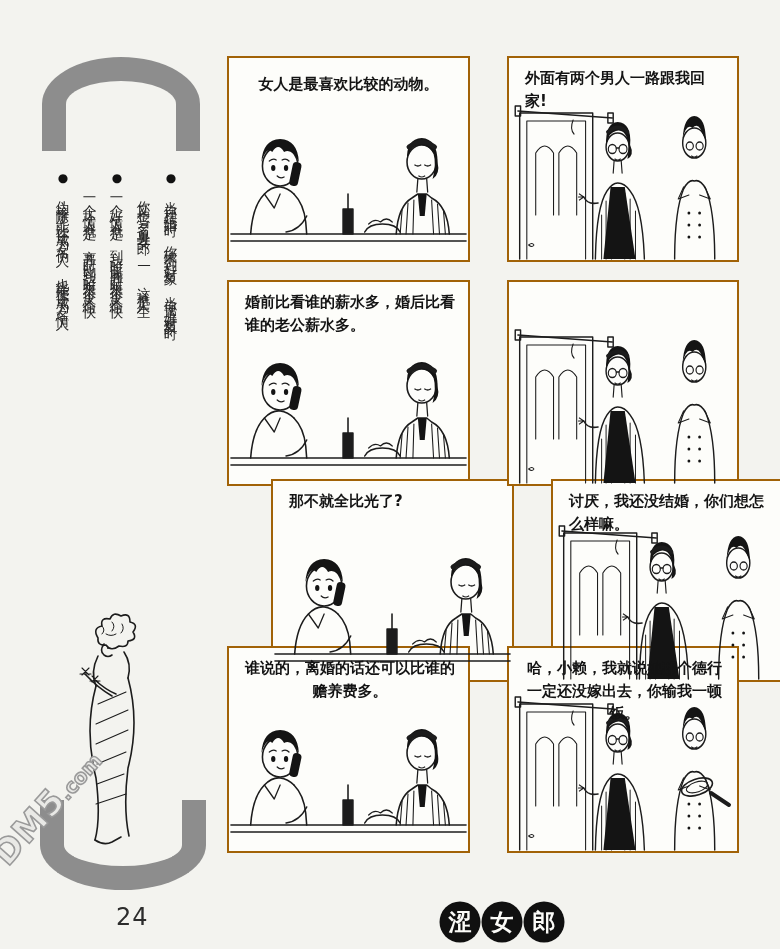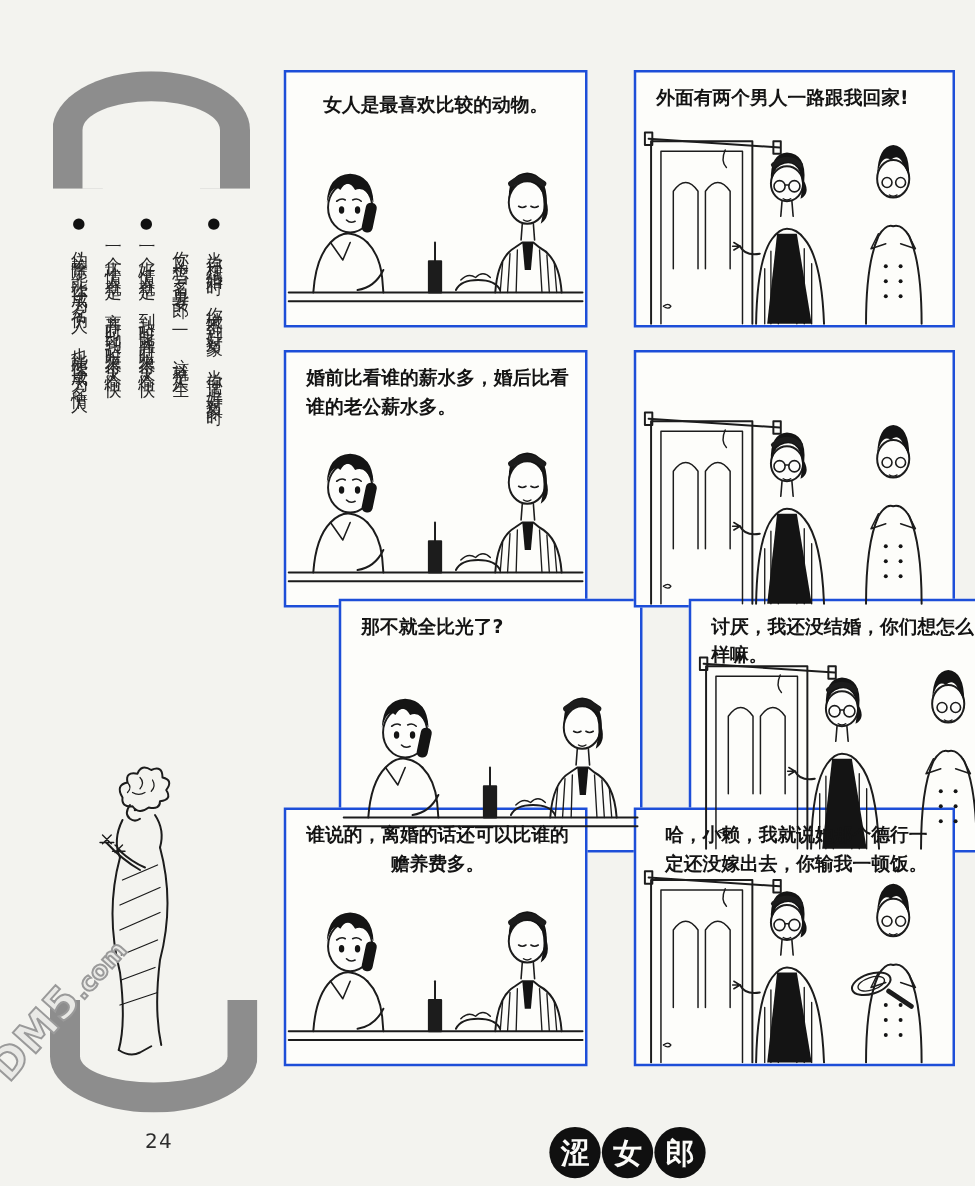--- a/index.html
+++ b/index.html
@@ -18,38 +18,38 @@
   
   .sidebar-quotes{
     position:absolute;left:46px;top:166px;
     writing-mode:vertical-rl;text-orientation:upright;
     font-size:13.5px;line-height:20px;letter-spacing:4.5px;color:#242424;
   }
   .vcol{margin-left:7px;}
   .vcol .bullet{display:inline-block;height:24px;width:16px;line-height:14px;
     letter-spacing:0;font-size:12px;text-align:center;color:#111;}
   
-  .panel{position:absolute;background:#fdfdfa;border:2px solid #1d4ed8;box-sizing:border-box;overflow:hidden;}
+  .panel{position:absolute;background:#fdfdfa;border:2px solid #a16207;box-sizing:border-box;overflow:hidden;}
   .p-l{left:227px;width:243px;}
-  .p-r{left:507px;width:257px;}
+  .p-r{left:507px;width:232px;}
   .row1{top:56px;height:206px;}
   .row2{top:280px;height:206px;}
   .row3{top:479px;height:203px;margin-left:44px;}
   .row4{top:646px;height:207px;text-align:center;}
   .cap{position:relative;z-index:2;font-weight:600;font-size:15px;line-height:1.5;
     color:#141414;padding:9px 13px 0 16px;}
   .cap-center{text-align:center;padding:15px 10px 0 10px;}
   .art{position:absolute;bottom:0;left:0;width:100%;z-index:1;}
   .art-desk{height:150px;}
   .art-door{height:165px;}
   .overlay{position:absolute;z-index:3;}
   
   .margin-sketch{position:absolute;left:68px;top:610px;width:98px;height:240px;}
   
-  .page-number{position:absolute;left:116px;top:903px;font-size:16px;letter-spacing:1px;color:#2c2c2c;}
+  .page-number{position:absolute;left:116px;top:903px;font-size:24px;letter-spacing:1px;color:#2c2c2c;}
   .series-logo{position:absolute;left:441px;top:903px;display:flex;gap:4px;}
   .logo-circle{width:38px;height:38px;border-radius:50%;background:#101010;color:#fbfbf8;
     font-size:23px;font-weight:700;display:flex;align-items:center;justify-content:center;
     box-shadow:0 0 0 1.5px #101010;}
   .watermark{position:absolute;left:-16px;top:846px;transform:rotate(-48deg);transform-origin:left top;
     font-weight:800;color:#e9e9e6;-webkit-text-stroke:1.6px #9a9a9a;white-space:nowrap;z-index:5;}
   .watermark .wm-big{font-size:34px;letter-spacing:1px;}
   .watermark .wm-small{font-size:20px;}
   .ink{stroke:#1c1c1c;stroke-width:1.6;fill:none;stroke-linecap:round;stroke-linejoin:round;}
 </style>

